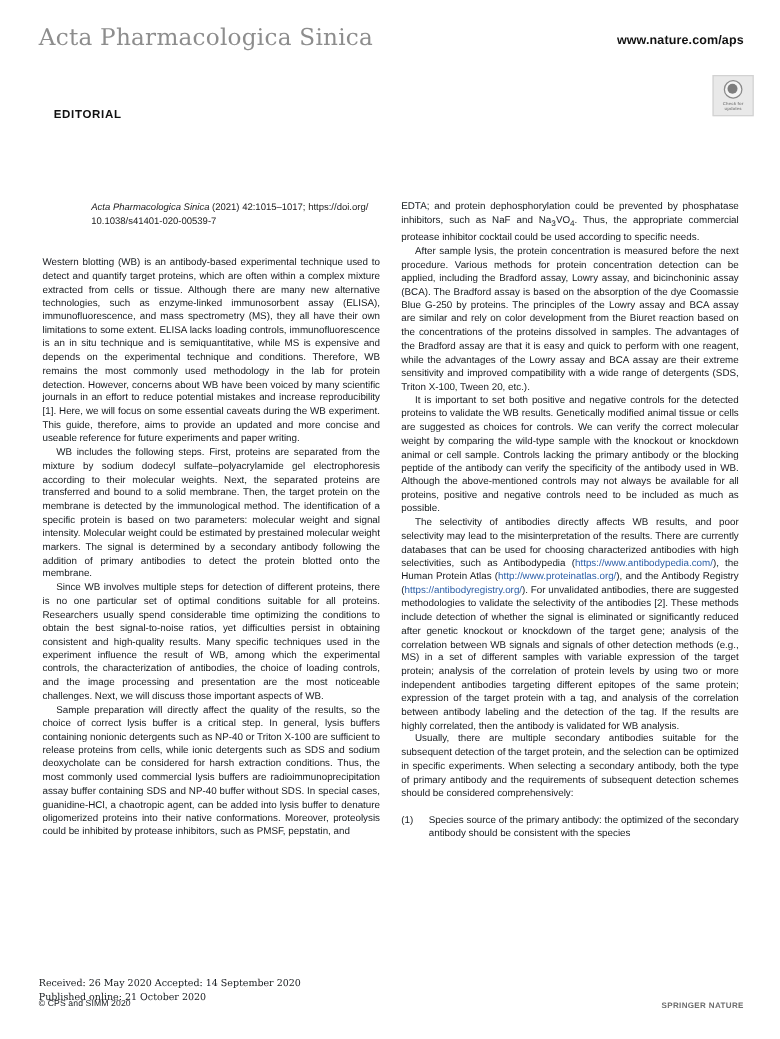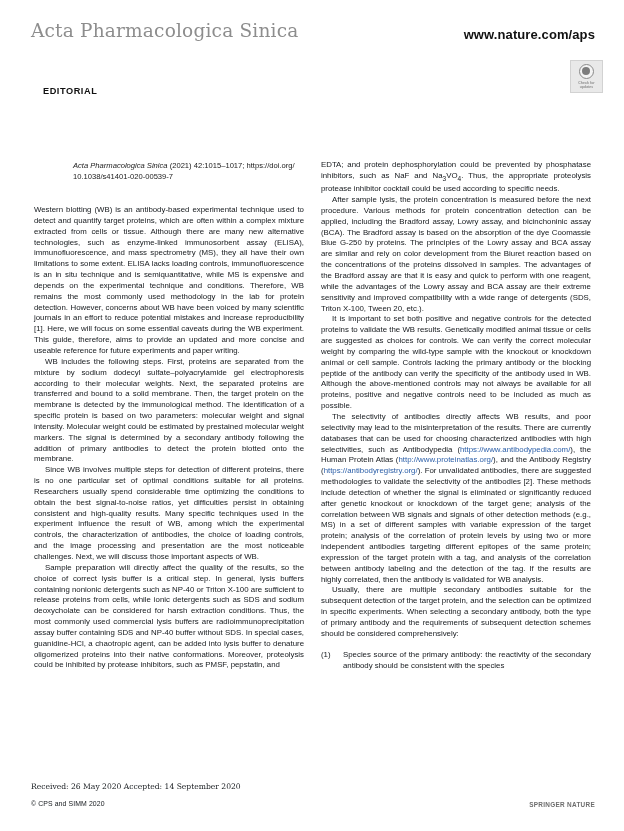--- a/index.html
+++ b/index.html
@@ -39,21 +39,21 @@
     font-weight: 400;
     letter-spacing: 0.2px;
     color: #8d8d8d;
     white-space: nowrap;
   }
   .nature-url {
     position: absolute;
     right: 29px;
     top: 27px;
     font-family: "Liberation Sans", sans-serif;
-    font-size: 13px;
+    font-size: 10px;
     font-weight: bold;
     letter-spacing: 0.1px;
     color: #111111;
     white-space: nowrap;
   }
 
   
   .crossmark {
     position: absolute;
     right: 21px;
@@ -236,35 +236,36 @@
   </div>
 
   <div class="col col-left">
     <p>Western blotting (WB) is an antibody-based experimental technique used to detect and quantify target proteins, which are often within a complex mixture extracted from cells or tissue. Although there are many new alternative technologies, such as enzyme-linked immunosorbent assay (ELISA), immunofluorescence, and mass spectrometry (MS), they all have their own limitations to some extent. ELISA lacks loading controls, immunofluorescence is an in situ technique and is semiquantitative, while MS is expensive and depends on the experimental technique and conditions. Therefore, WB remains the most commonly used methodology in the lab for protein detection. However, concerns about WB have been voiced by many scientific journals in an effort to reduce potential mistakes and increase reproducibility [1]. Here, we will focus on some essential caveats during the WB experiment. This guide, therefore, aims to provide an updated and more concise and useable reference for future experiments and paper writing.</p>
     <p class="indent">WB includes the following steps. First, proteins are separated from the mixture by sodium dodecyl sulfate–polyacrylamide gel electrophoresis according to their molecular weights. Next, the separated proteins are transferred and bound to a solid membrane. Then, the target protein on the membrane is detected by the immunological method. The identification of a specific protein is based on two parameters: molecular weight and signal intensity. Molecular weight could be estimated by prestained molecular weight markers. The signal is determined by a secondary antibody following the addition of primary antibodies to detect the protein blotted onto the membrane.</p>
     <p class="indent">Since WB involves multiple steps for detection of different proteins, there is no one particular set of optimal conditions suitable for all proteins. Researchers usually spend considerable time optimizing the conditions to obtain the best signal-to-noise ratios, yet difficulties persist in obtaining consistent and high-quality results. Many specific techniques used in the experiment influence the result of WB, among which the experimental controls, the characterization of antibodies, the choice of loading controls, and the image processing and presentation are the most noticeable challenges. Next, we will discuss those important aspects of WB.</p>
     <p class="indent">Sample preparation will directly affect the quality of the results, so the choice of correct lysis buffer is a critical step. In general, lysis buffers containing nonionic detergents such as NP-40 or Triton X-100 are sufficient to release proteins from cells, while ionic detergents such as SDS and sodium deoxycholate can be considered for harsh extraction conditions. Thus, the most commonly used commercial lysis buffers are radioimmunoprecipitation assay buffer containing SDS and NP-40 buffer without SDS. In special cases, guanidine-HCl, a chaotropic agent, can be added into lysis buffer to denature oligomerized proteins into their native conformations. Moreover, proteolysis could be inhibited by protease inhibitors, such as PMSF, pepstatin, and</p>
   </div>
 
   <div class="col col-right">
-    <p><span>EDTA; and protein dephosphorylation could be prevented by phosphatase inhibitors, such as NaF and Na</span><sub>3</sub><span>VO</span><sub>4</sub><span>. Thus, the appropriate proteolysis protease inhibitor cocktail could be used according to specific needs.</span></p>
+    <p><span>EDTA; and protein dephosphorylation could be prevented by phosphatase inhibitors, such as NaF and Na</span><sub>3</sub><span>VO</span><sub>4</sub><span>. Thus, the appropriate commercial protease inhibitor cocktail could be used according to specific needs.</span></p>
 
     <p class="indent">After sample lysis, the protein concentration is measured before the next procedure. Various methods for protein concentration detection can be applied, including the Bradford assay, Lowry assay, and bicinchoninic assay (BCA). The Bradford assay is based on the absorption of the dye Coomassie Blue G-250 by proteins. The principles of the Lowry assay and BCA assay are similar and rely on color development from the Biuret reaction based on the concentrations of the proteins dissolved in samples. The advantages of the Bradford assay are that it is easy and quick to perform with one reagent, while the advantages of the Lowry assay and BCA assay are their extreme sensitivity and improved compatibility with a wide range of detergents (SDS, Triton X-100, Tween 20, etc.).</p>
     <p class="indent">It is important to set both positive and negative controls for the detected proteins to validate the WB results. Genetically modified animal tissue or cells are suggested as choices for controls. We can verify the correct molecular weight by comparing the wild-type sample with the knockout or knockdown animal or cell sample. Controls lacking the primary antibody or the blocking peptide of the antibody can verify the specificity of the antibody used in WB. Although the above-mentioned controls may not always be available for all proteins, positive and negative controls need to be included as much as possible.</p>
 
     <p class="indent"><span>The selectivity of antibodies directly affects WB results, and poor selectivity may lead to the misinterpretation of the results. There are currently databases that can be used for choosing characterized antibodies with high selectivities, such as Antibodypedia (</span><a class="link" href="#">https://www.antibodypedia.com/</a><span>), the Human Protein Atlas (</span><a class="link" href="#">http://www.proteinatlas.org/</a><span>), and the Antibody Registry (</span><a class="link" href="#">https://antibodyregistry.org/</a><span>). For unvalidated antibodies, there are suggested methodologies to validate the selectivity of the antibodies [2]. These methods include detection of whether the signal is eliminated or significantly reduced after genetic knockout or knockdown of the target gene; analysis of the correlation between WB signals and signals of other detection methods (e.g., MS) in a set of different samples with variable expression of the target protein; analysis of the correlation of protein levels by using two or more independent antibodies targeting different epitopes of the same protein; expression of the target protein with a tag, and analysis of the correlation between antibody labeling and the detection of the tag. If the results are highly correlated, then the antibody is validated for WB analysis.</span></p>
 
     <p class="indent">Usually, there are multiple secondary antibodies suitable for the subsequent detection of the target protein, and the selection can be optimized in specific experiments. When selecting a secondary antibody, both the type of primary antibody and the requirements of subsequent detection schemes should be considered comprehensively:</p>
 
     <div class="numlist">
       <div class="num">(1)</div>
-      <div class="numbody">Species source of the primary antibody: the reactivity of the secondary antibody should be consistent with the species</div>
+      <div class="numbody">Species source of the primary antibody: the optimized of the secondary antibody should be consistent with the species</div>
     </div>
   </div>
 
   <div class="received">
     <div>Received: 26 May 2020 Accepted: 14 September 2020</div>
+    <div>Published online: 21 October 2020</div>
   </div>
 
   <div class="copyright">© CPS and SIMM 2020</div>
   <div class="springer">SPRINGER NATURE</div>
 
 </div>
 
 </body></html>

